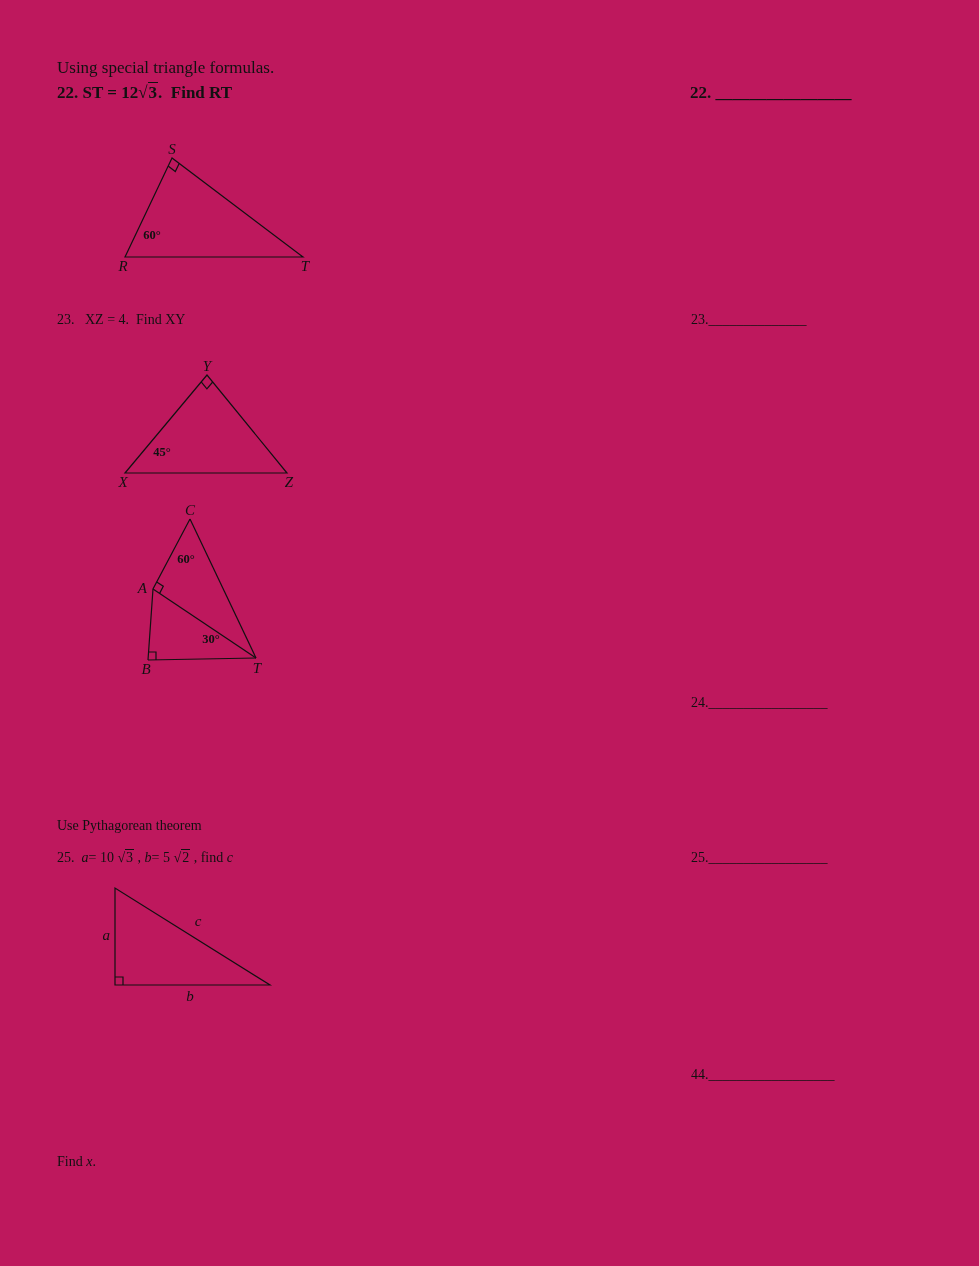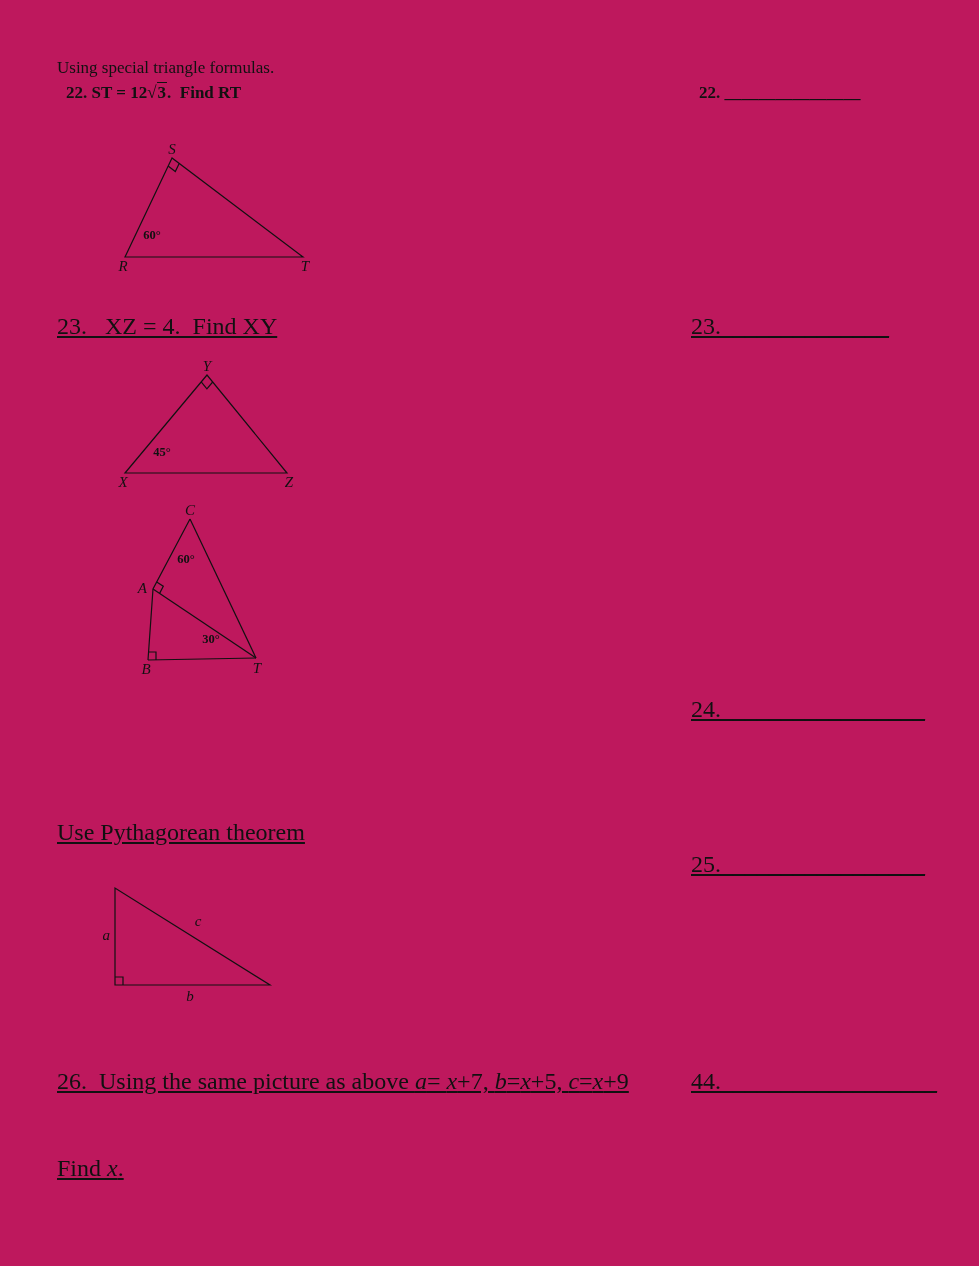--- a/index.html
+++ b/index.html
@@ -8,22 +8,22 @@
     position:relative;
     width:979px; height:1266px;
     background:#be185d;
     color:#111111;
     font-family:"Liberation Serif", serif;
     overflow:hidden;
   }
   .abs { position:absolute; }
   .row { white-space:pre; line-height:1.25; }
   .t17 { font-size:17px; }
-  .t19 { font-size:24px;text-decoration:underline; }
-  .bold { font-weight:bold;margin-left:9px; }
+  .t19 { font-size:14px; }
+  .bold { font-weight:bold; }
   .it { font-style:italic; }
   .rad { border-top:1.3px solid #111; padding:0 1px; }
   svg { overflow:visible; }
   svg line, svg path, svg polygon, svg polyline {
     stroke:#111; stroke-width:1.2; fill:none;
     stroke-linejoin:miter; stroke-linecap:butt;
   }
   svg text { font-family:"Liberation Serif", serif; fill:#111; }
   .vlabel { font-size:15px; font-style:italic; }
   .alabel { font-size:12.5px; font-weight:bold; }
@@ -71,28 +71,28 @@
     <text x="18" y="171" text-anchor="middle" class="vlabel">B</text>
     <text x="129" y="170" text-anchor="middle" class="vlabel">T</text>
     <text x="58" y="60" text-anchor="middle" class="alabel">60°</text>
     <text x="83" y="140" text-anchor="middle" class="alabel">30°</text>
   </svg>
 
   <div class="abs row t19" style="left:691px; top:694px;">24._________________</div>
 
   <div class="abs row t19" style="left:57px; top:797px;margin-top:20px;">Use Pythagorean theorem</div>
 
+  <div class="abs row t19" style="left:57px; top:849px;"><span>25.  </span><span class="it">a</span><span>= 10 </span><span>√</span><span class="rad">3</span><span> , </span><span class="it">b</span><span>= 5 </span><span>√</span><span class="rad">2</span><span> , find </span><span class="it">c</span></div>
   <div class="abs row t19" style="left:691px; top:849px;">25._________________</div>
 
   <svg class="abs" style="left:100px; top:878px;" width="195" height="132">
     <polygon points="15,10 15,107 170,107"></polygon>
     <path d="M15 99 L23 99 L23 107"></path>
     <text x="10" y="62" text-anchor="end" class="vlabel">a</text>
     <text x="98" y="48" text-anchor="middle" class="vlabel">c</text>
     <text x="90" y="123" text-anchor="middle" class="vlabel">b</text>
   </svg>
 
-  <div class="abs row t19" style="left:57px; top:1066px;"><span>26.</span><span>  Using the same picture as above </span><span class="it">a</span><span>= </span><span class="it">x</span><span>+7, </span><span class="it">b</span><span>=</span><span class="it">x</span><span>+5, </span><span class="it">c</span><span>=</span><span class="it">x</span><span>+9</span></div>
   <div class="abs row t19" style="left:691px; top:1066px;">44.__________________</div>
 
   <div class="abs row t19" style="left:57px; top:1153px;"><span>Find </span><span class="it">x</span><span>.</span></div>
 
 </div>
 
 </body></html>

